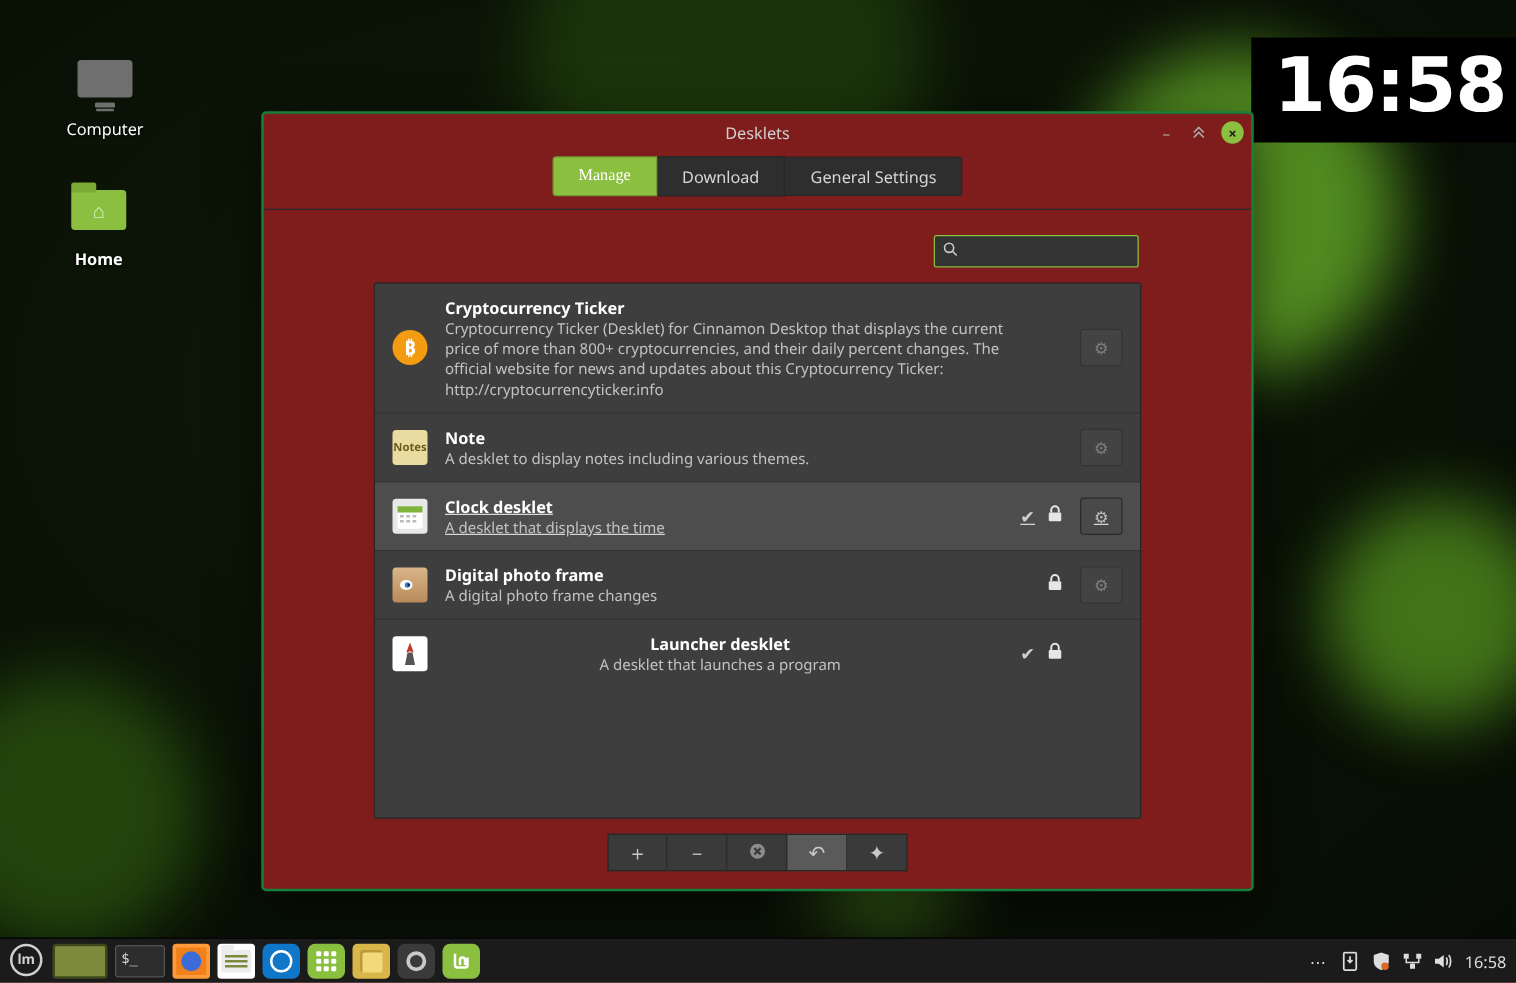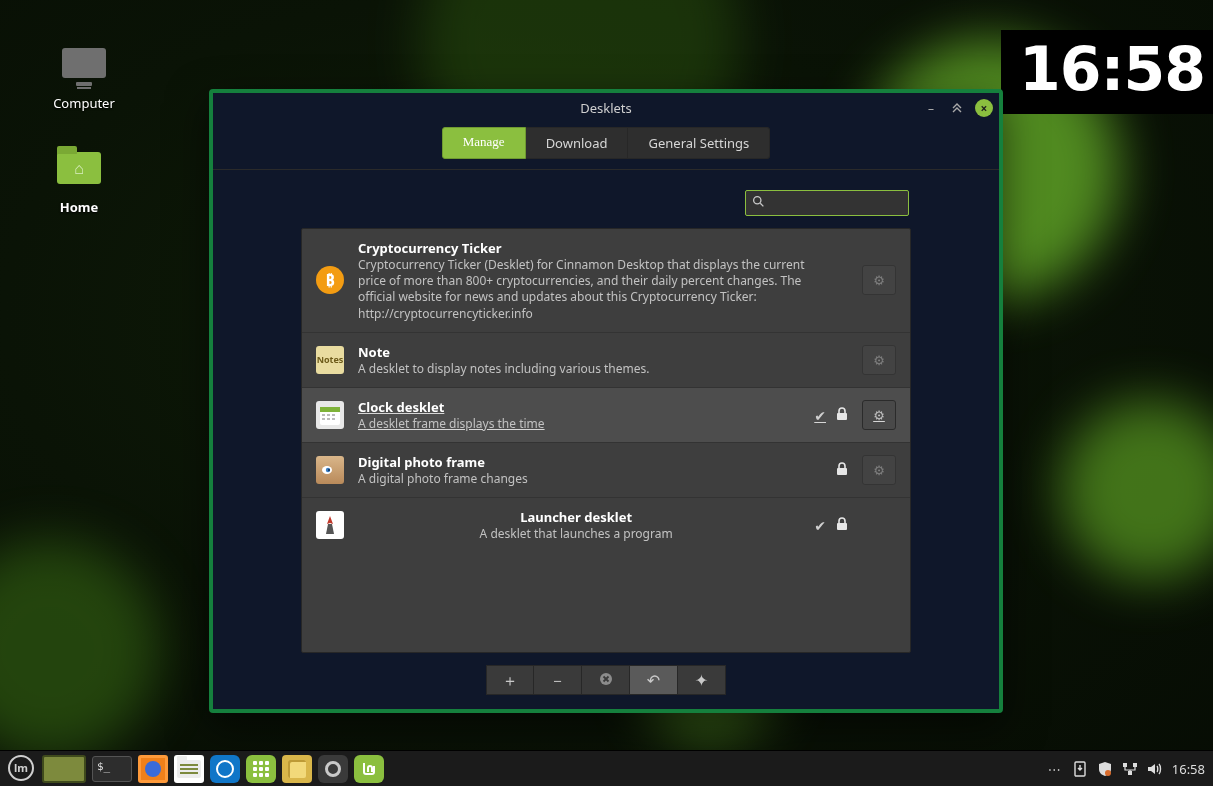--- a/index.html
+++ b/index.html
@@ -31,21 +31,21 @@
   
   .clock-desklet {
     position:absolute; top:30px; right:0; background:#000; color:#fff;
     font-weight:700; font-size:60px; padding:4px 8px 10px 18px; letter-spacing:-1px;
     font-family: "DejaVu Sans", sans-serif;
   }
 
   
   .win {
     position:absolute; left:209px; top:89px; width:794px; height:624px;
-    background:#0f172a; border:4px solid #15803d; border-radius:4px;
+    background:#7f1d1d; border:2px solid #15803d; border-radius:4px;
     box-shadow:0 14px 40px rgba(0,0,0,.55);
     display:flex; flex-direction:column;
   }
   .titlebar { height:30px; display:flex; align-items:center; justify-content:center; color:#cfcfcf; font-size:13px; position:relative; }
   .win-controls { position:absolute; right:6px; top:6px; display:flex; gap:10px; align-items:center; }
   .wc { width:16px; height:16px; display:flex; align-items:center; justify-content:center; color:#a9a9a9; font-size:12px; cursor:pointer; }
   .wc.close { width:18px; height:18px; border-radius:50%; background:#8bbf3f; color:#1e1e1e; font-weight:700; }
 
   .tabs { display:flex; justify-content:center; padding:4px 0 10px; gap:0; }
   .tab { padding:6px 20px; background:#2e2e2e; border:1px solid #272727; color:#d6d6d6; font-size:13px; cursor:pointer; }
@@ -204,21 +204,21 @@
               <rect x="8" y="10" width="3" height="2"></rect>
               <rect x="13" y="10" width="3" height="2"></rect>
               <rect x="3" y="14" width="3" height="2"></rect>
               <rect x="8" y="14" width="3" height="2"></rect>
               <rect x="13" y="14" width="3" height="2"></rect>
             </g>
           </svg>
       </div>
       <div class="txt">
         <div class="t1">Clock desklet</div>
-        <div class="t2">A desklet frame displays the time</div>
+        <div class="t2">A desklet that displays the time</div>
       </div>
       <div class="status">
         <span>✔</span>
         <span>
           <svg width="12" height="14" viewBox="0 0 12 14" fill="#e6e6e6">
               <rect x="1" y="6" width="10" height="7" rx="1"></rect>
               <path d="M3 6 V4 a3 3 0 0 1 6 0 V6" fill="none" stroke="#e6e6e6" stroke-width="1.6"></path>
             </svg>
         </span>
       </div>

